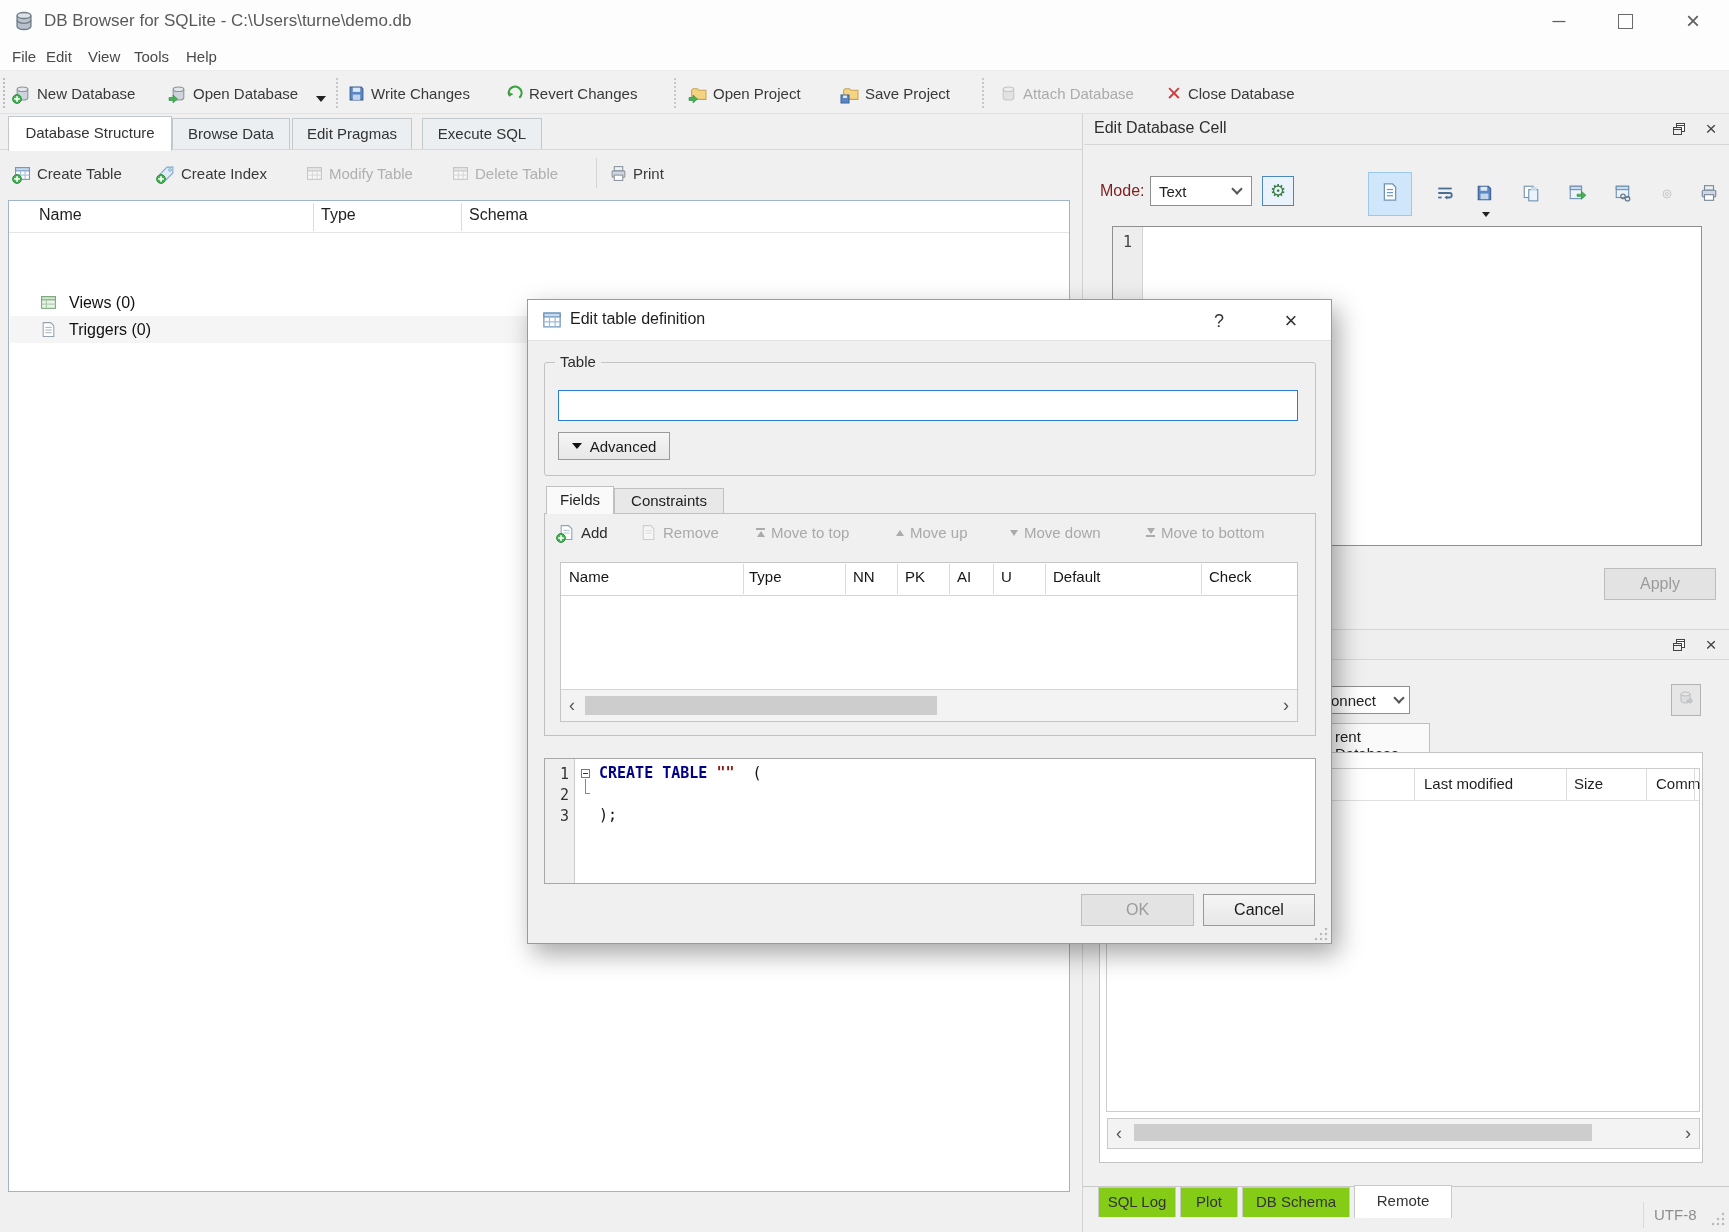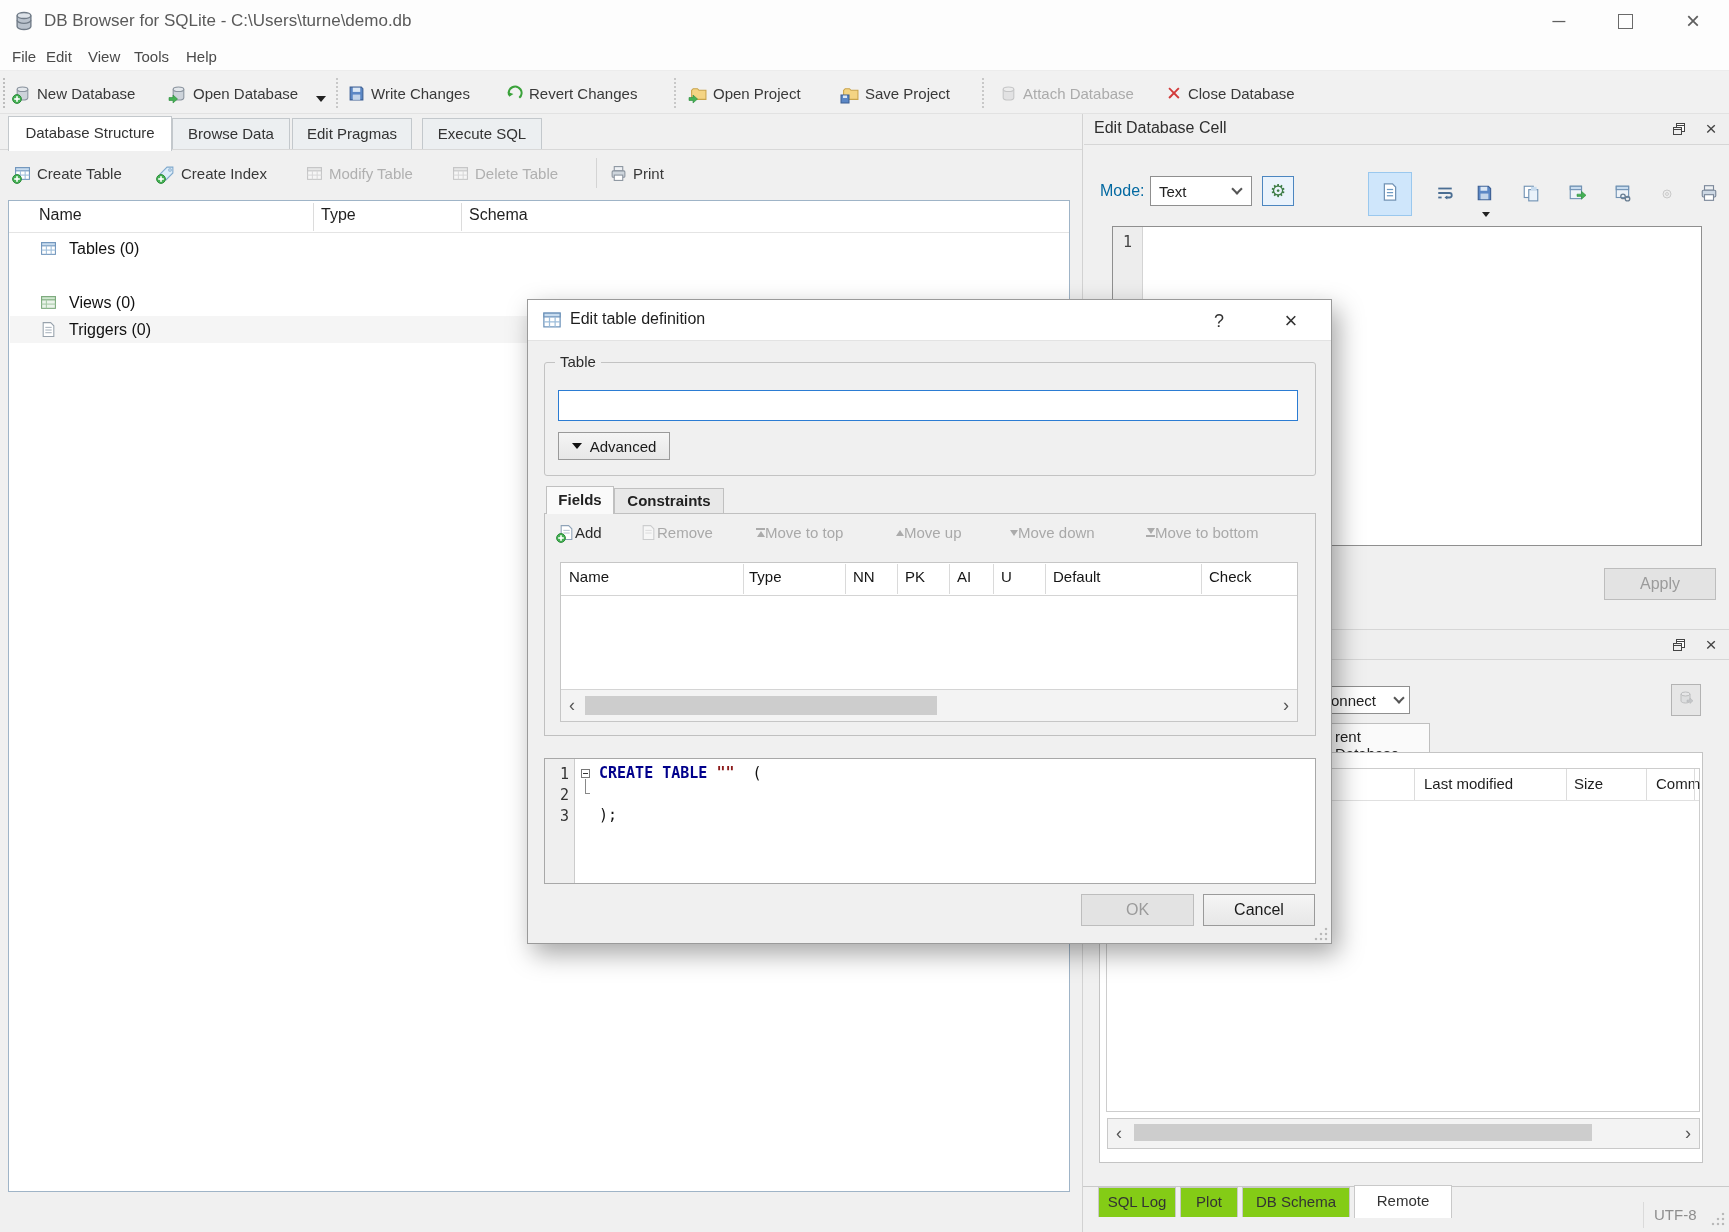--- a/index.html
+++ b/index.html
@@ -88,24 +88,24 @@
     radial-gradient(circle at 12px 2px,#b9b9b9 1.4px,transparent 1.6px); }
 
   
   .dialog { left:527px; top:299px; width:805px; height:645px; background:#f0f0f0; border:1px solid #9a9a9a; box-shadow:6px 10px 24px rgba(0,0,0,.35); z-index:10; }
   .dlg-titlebar { position:absolute; left:0; top:0; width:100%; height:41px; background:#ffffff; border-bottom:1px solid #e3e3e3; }
   .dlg-title { position:absolute; left:42px; top:10px; font-size:16px; color:#1d1d1d; }
   .dlg-hbtn { position:absolute; top:8px; width:26px; height:26px; display:flex; align-items:center; justify-content:center; font-size:18px; color:#333; }
   .groupbox { position:absolute; border:1px solid #c3c3c3; border-radius:3px; }
   .gb-label { position:absolute; top:-10px; left:10px; background:#f0f0f0; padding:0 5px; font-size:15px; color:#2c2c2c; }
   .txtinput { position:absolute; background:#fff; border:1px solid #2b7cd3; font-size:15px; color:#111; padding:0 6px; outline:none; }
-  .dtab { position:absolute; font-size:15px; color:#222; text-align:center; border:1px solid #c0c0c0; border-bottom:none; background:#e8e8e8;font-weight:bold; }
+  .dtab { position:absolute; font-size:15px; color:#222; text-align:center; border:1px solid #c0c0c0; border-bottom:none; background:#e8e8e8; }
   .dtab.active { background:#fafafa; z-index:2; }
   .dpane { position:absolute; border:1px solid #c0c0c0; }
-  .abtn { position:absolute; display:flex; align-items:center; font-size:15px; color:#2b2b2b; white-space:nowrap; }
+  .abtn { position:absolute; display:flex; align-items:center; gap:6px; font-size:15px; color:#2b2b2b; white-space:nowrap; }
   .abtn.dis { color:#a9a9a9; }
   .ftable { position:absolute; background:#fff; border:1px solid #c6c6c6; }
   .ftable .hd { position:absolute; top:5px; font-size:15px; color:#151515; }
   .ftable .hsep { position:absolute; top:1px; width:1px; height:30px; background:#dadada; }
   .fhline { position:absolute; left:0; top:32px; width:100%; height:1px; background:#d4d4d4; }
   .tri { width:0; height:0; display:inline-block; }
   .tri.up { border-left:4px solid transparent; border-right:4px solid transparent; border-bottom:6px solid #ababab; }
   .tri.down { border-left:4px solid transparent; border-right:4px solid transparent; border-top:6px solid #ababab; }
   .barwrap { display:inline-flex; flex-direction:column; align-items:center; gap:1px; }
   .bar { width:9px; height:2px; background:#ababab; }
@@ -344,32 +344,20 @@
   </div>
 
   <div class="abs tree">
     <div class="tree-h">
       <span class="col" style="left:30px">Name</span>
       <span class="col" style="left:312px">Type</span>
       <span class="col" style="left:460px">Schema</span>
       <span class="tree-hsep" style="left:304px"></span>
       <span class="tree-hsep" style="left:452px"></span>
     </div>
-    <div class="trow" style="top:34px">
-      <span class="ic16">
-        <svg viewBox="0 0 16 16">
-            <rect x="1.5" y="2.5" width="13" height="11" fill="#fff" stroke="#6f94bb"></rect>
-            <rect x="1.5" y="2.5" width="13" height="3" fill="#c8dcef" stroke="#6f94bb"></rect>
-            <line x1="6" y1="5.5" x2="6" y2="13.5" stroke="#9dbdda"></line>
-            <line x1="10.5" y1="5.5" x2="10.5" y2="13.5" stroke="#9dbdda"></line>
-            <line x1="1.5" y1="9.5" x2="14.5" y2="9.5" stroke="#9dbdda"></line>
-          </svg>
-      </span>
-      <span>Tables (0)</span>
-    </div>
     <div class="trow" style="top:88px">
       <span class="ic16">
         <svg viewBox="0 0 16 16">
             <rect x="1.5" y="2.5" width="13" height="11" fill="#eaf3ea" stroke="#7aa87a"></rect>
             <rect x="1.5" y="2.5" width="13" height="3" fill="#cfe8cf" stroke="#7aa87a"></rect>
             <line x1="6" y1="5.5" x2="6" y2="13.5" stroke="#a5c9a5"></line>
             <line x1="1.5" y1="9.5" x2="14.5" y2="9.5" stroke="#a5c9a5"></line>
           </svg>
       </span>
       <span>Views (0)</span>
@@ -395,21 +383,21 @@
       <svg viewBox="0 0 14 14" style="width:14px;height:14px">
           <rect x="4.5" y="1.5" width="8" height="8" fill="#fff" stroke="#444"></rect>
           <line x1="4.5" y1="3.5" x2="12.5" y2="3.5" stroke="#444"></line>
           <rect x="1.5" y="5.5" width="8" height="7" fill="#efefef" stroke="#444"></rect>
           <line x1="1.5" y1="7.5" x2="9.5" y2="7.5" stroke="#444"></line>
         </svg>
     </span>
     <span class="hicon" style="left:616px;font-size:19px">×</span>
   </div>
 
-  <span class="abs" style="left:1100px;top:182px;font-size:16px;color:#0369a1">Mode:</span>
+  <span class="abs" style="left:1100px;top:182px;font-size:16px;color:#7f1d1d">Mode:</span>
   <div class="abs combo" style="left:1150px;top:176px;width:102px;height:30px">
     <span class="cv">Text</span>
     <span class="chev"></span>
   </div>
   <div class="abs gearbtn" style="left:1262px;top:176px;width:32px;height:30px">
     <span>⚙</span>
   </div>
 
   <div class="abs toolbtn sel" style="left:1368px;top:172px;width:44px;height:44px">
     <span>

